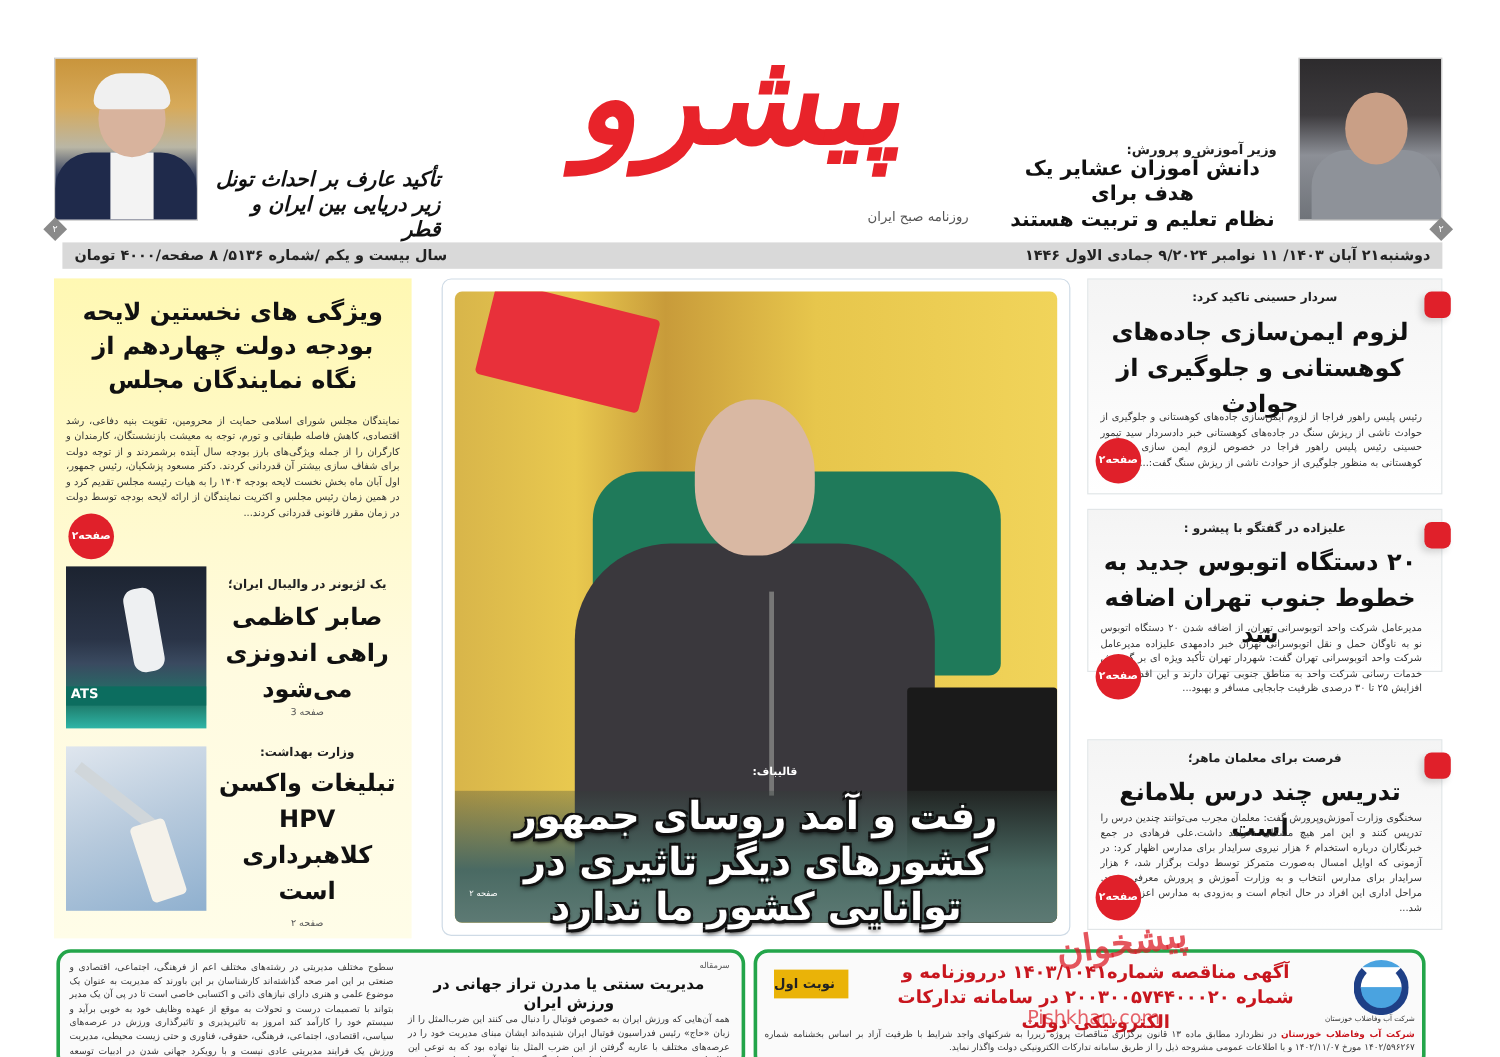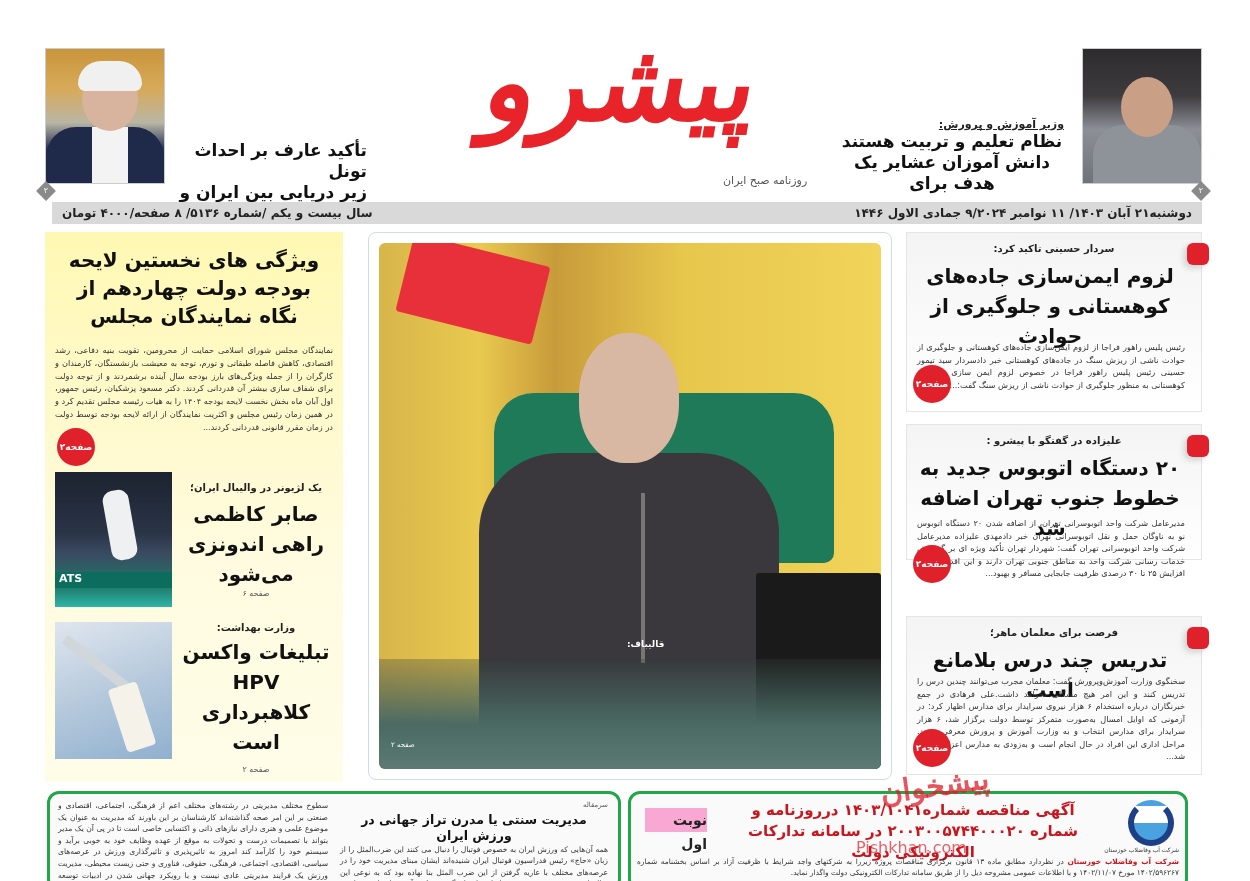--- a/index.html
+++ b/index.html
@@ -18,25 +18,25 @@
   .teaser-right .suit { position: absolute; left: 10px; right: 0; bottom: 0; height: 58px; background: #8e9299; border-radius: 30px 30px 0 0; }
   .teaser-left .face { width: 56px; height: 64px; left: 36px; top: 18px; background: #d8b39d; }
   .teaser-left .hair { position: absolute; width: 64px; height: 30px; left: 32px; top: 12px; background: #f0f0f0; border-radius: 32px 32px 10px 10px; }
   .teaser-left .suit { position: absolute; left: 0; right: 0; bottom: 0; height: 56px; background: #1f2a4b; border-radius: 30px 30px 0 0; }
   .teaser-left .shirt { position: absolute; left: 46px; width: 36px; bottom: 0; height: 56px; background: #f3f3f3; }
   .diamond { position: absolute; width: 14px; height: 14px; background: #8a8a8a; transform: rotate(45deg); bottom: -8px; color: #fff; font-size: 8px; line-height: 14px; text-align: center; }
   .diamond span { display: block; transform: rotate(-45deg); }
   .teaser-right .diamond { right: -6px; }
   .teaser-left .diamond { left: -6px; }
 
-  .teaser-kicker { font-size: 11px; font-weight: bold; color: #222; text-decoration: underline; }
+  .teaser-kicker { font-size: 11px; font-weight: bold; color: #222; }
   .teaser-title { font-size: 17px; font-weight: bold; line-height: 21px; color: #111; }
   .teaser-right .teaser-text { position: absolute; right: 130px; top: 70px; width: 240px; text-align: center; }
   .teaser-right .teaser-kicker { text-align: right; padding-right: 8px; }
-  .teaser-left .teaser-text { position: absolute; left: 132px; top: 92px; width: 190px; text-align: right; }
+  .teaser-left .teaser-text { position: absolute; left: 132px; top: 92px; width: 190px; text-align: right; font-style: italic; }
 
   
   .logo { position: absolute; left: 530px; top: 10px; width: 290px; height: 180px; }
   .logo-glyph { position: absolute; right: 62px; top: 18px; font-family: "DejaVu Serif", serif; font-size: 108px; font-weight: bold; color: #e8232a; line-height: 1; direction: rtl; transform: skewX(-10deg); letter-spacing: -4px; }
   .logo-sub { position: absolute; left: 193px; top: 164px; font-size: 11px; color: #555; white-space: nowrap; }
 
   
   .datebar { position: absolute; left: 52px; right: 48px; top: 202px; height: 22px; background: #d9d9d9; display: flex; justify-content: space-between; align-items: center; padding: 0 10px; }
   .datebar span { font-size: 12px; font-weight: bold; color: #222; white-space: nowrap; }
 
@@ -84,21 +84,21 @@
 
   
   .editorial { position: absolute; left: 47px; top: 791px; width: 574px; height: 100px; border: 3px solid #23a54a; border-radius: 12px; background: #fafafa; }
   .ed-col { position: absolute; top: 6px; font-size: 7.6px; line-height: 11.6px; color: #333; text-align: justify; }
   .ed-left { left: 8px; width: 270px; }
   .ed-right { right: 10px; width: 268px; }
   .ed-kicker { font-size: 7px; color: #555; }
   .ed-title { font-size: 12.5px; font-weight: bold; color: #111; text-align: center; line-height: 16px; }
 
   .ad { position: absolute; left: 628px; top: 791px; width: 560px; height: 100px; border: 3px solid #23a54a; border-radius: 12px; background: #fafafa; overflow: hidden; }
-  .ad-badge { position: absolute; left: 14px; top: 14px; width: 62px; height: 24px; background: #f9a8d4; font-size: 14px; font-weight: bold; text-align: right; line-height: 24px; color: #222; }
+  .ad-badge { position: absolute; left: 14px; top: 14px; width: 62px; height: 24px; background: #eab308; font-size: 11px; font-weight: bold; text-align: left; line-height: 24px; color: #222; }
   .ad-title { position: absolute; left: 80px; right: 70px; top: 6px; text-align: center; font-size: 15px; font-weight: bold; line-height: 21px; color: #c8161e; }
   .ad-logo { position: absolute; right: 6px; top: 6px; width: 56px; height: 56px; }
   .ad-logo .ring { width: 46px; height: 46px; border-radius: 50%; border: 6px solid #1e3f86; border-top-color: transparent; margin: 0 auto; background: linear-gradient(180deg,#fff 50%,#4aa3e0 50%); }
   .ad-logo-text { font-size: 6px; text-align: center; color: #333; white-space: nowrap; }
   .ad-body { position: absolute; left: 6px; right: 6px; top: 62px; font-size: 7.4px; line-height: 11px; color: #333; text-align: justify; }
   .ad-body b { color: #c8161e; }
 
   .watermark { position: absolute; left: 880px; top: 768px; font-size: 30px; font-weight: bold; color: rgba(220,30,40,0.75); transform: rotate(-8deg); font-family: "DejaVu Serif", serif; }
   .watermark-site { position: absolute; left: 856px; top: 838px; font-size: 16px; font-weight: normal; color: rgba(220,30,40,0.7); direction: ltr; }
 </style>
@@ -108,22 +108,22 @@
 <div class="top-teaser teaser-right">
   <div class="teaser-photo">
     <div class="suit"></div>
       <div class="face"></div>
   </div>
   <div class="diamond">
       <span>۲</span>
     </div>
   <div class="teaser-text">
     <div class="teaser-kicker">وزیر آموزش و پرورش:</div>
+    <div class="teaser-title">دانش آموزان عشایر یک هدف برای</div>
     <div class="teaser-title">نظام تعلیم و تربیت هستند</div>
-    <div class="teaser-title">دانش آموزان عشایر یک هدف برای</div>
   </div>
 </div>
 
 <div class="logo">
   <div class="logo-glyph">پیشرو</div>
   <div class="logo-sub">روزنامه صبح ایران</div>
 </div>
 
 <div class="top-teaser teaser-left">
   <div class="teaser-photo">
@@ -175,21 +175,21 @@
   <div class="l-body">نمایندگان مجلس شورای اسلامی حمایت از محرومین، تقویت بنیه دفاعی، رشد اقتصادی، کاهش فاصله طبقاتی و تورم، توجه به معیشت بازنشستگان، کارمندان و کارگران را از جمله ویژگی‌های بارز بودجه سال آینده برشمردند و از توجه دولت برای شفاف سازی بیشتر آن قدردانی کردند. دکتر مسعود پزشکیان، رئیس جمهور، اول آبان ماه بخش نخست لایحه بودجه ۱۴۰۴ را به هیات رئیسه مجلس تقدیم کرد و در همین زمان رئیس مجلس و اکثریت نمایندگان از ارائه لایحه بودجه توسط دولت در زمان مقرر قانونی قدردانی کردند...</div>
   <div class="page-badge" style="left:12px; top:196px;">صفحه۲</div>
 
   <div class="photo-volley">
     <div class="player"></div>
     <div class="banner">ATS</div>
   </div>
   <div class="l-side" style="top:250px;">
     <div class="l-kicker">یک لژیونر در والیبال ایران؛</div>
     <div class="l-side-title" style="margin-top:6px;">صابر کاظمی راهی اندونزی می‌شود</div>
-    <div class="l-page">صفحه ۶</div>
+    <div class="l-page">صفحه 3</div>
   </div>
 
   <div class="photo-vaccine">
     <div class="needle"></div>
       <div class="vial"></div>
   </div>
   <div class="l-side" style="top:390px;">
     <div class="l-kicker">وزارت بهداشت:</div>
     <div class="l-side-title" style="margin-top:4px;">تبلیغات واکسن HPV کلاهبرداری است</div>
     <div class="l-page" style="margin-top:8px;">صفحه ۲</div>
@@ -200,20 +200,21 @@
   <div class="main-photo">
     <div class="flag"></div>
     <div class="chair"></div>
     <div class="body-suit"></div>
     <div class="head"></div>
     <div class="mic"></div>
     <div class="monitor"></div>
     <div class="desk"></div>
   </div>
   <div class="main-kicker">قالیباف:</div>
+  <div class="main-title">رفت و آمد روسای جمهور کشورهای دیگر تاثیری در توانایی کشور ما ندارد</div>
   <div class="main-page">صفحه ۲</div>
 </div>
 
 <div class="editorial">
   <div class="ed-col ed-right">
     <div class="ed-kicker">سرمقاله</div>
     <div class="ed-title">مدیریت سنتی یا مدرن تراز جهانی در ورزش ایران</div>
     <div>همه آن‌هایی که ورزش ایران به خصوص فوتبال را دنبال می کنند این ضرب‌المثل را از زبان «حاج» رئیس فدراسیون فوتبال ایران شنیده‌اند ایشان مبنای مدیریت خود را در عرصه‌های مختلف با عاریه گرفتن از این ضرب المثل بنا نهاده بود که به نوعی این سال‌ها مدیریت سنتی در ورزش ایران را نمایندگی می کرد آنچه حائز اهمیت است اینکه در عرصه مدیریت ورزش باید ابتدا بدانیم میخ می‌خواهیم یا سیخ چراکه براساس چشم انداز فرایند دسترسی به هر</div>
   </div>
   <div class="ed-col ed-left">سطوح مختلف مدیریتی در رشته‌های مختلف اعم از فرهنگی، اجتماعی، اقتصادی و صنعتی بر این امر صحه گذاشته‌اند کارشناسان بر این باورند که مدیریت به عنوان یک موضوع علمی و هنری دارای نیازهای ذاتی و اکتسابی خاصی است تا در پی آن یک مدیر بتواند با تصمیمات درست و تحولات به موقع از عهده وظایف خود به خوبی برآید و سیستم خود را کارآمد کند امروز به تاثیرپذیری و تاثیرگذاری ورزش در عرصه‌های سیاسی، اقتصادی، اجتماعی، فرهنگی، حقوقی، فناوری و حتی زیست محیطی، مدیریت ورزش یک فرایند مدیریتی عادی نیست و با رویکرد جهانی شدن در ادبیات توسعه ورزش در دنیا امروز مدیریت ورزشی نیازمند مدیران در</div>

